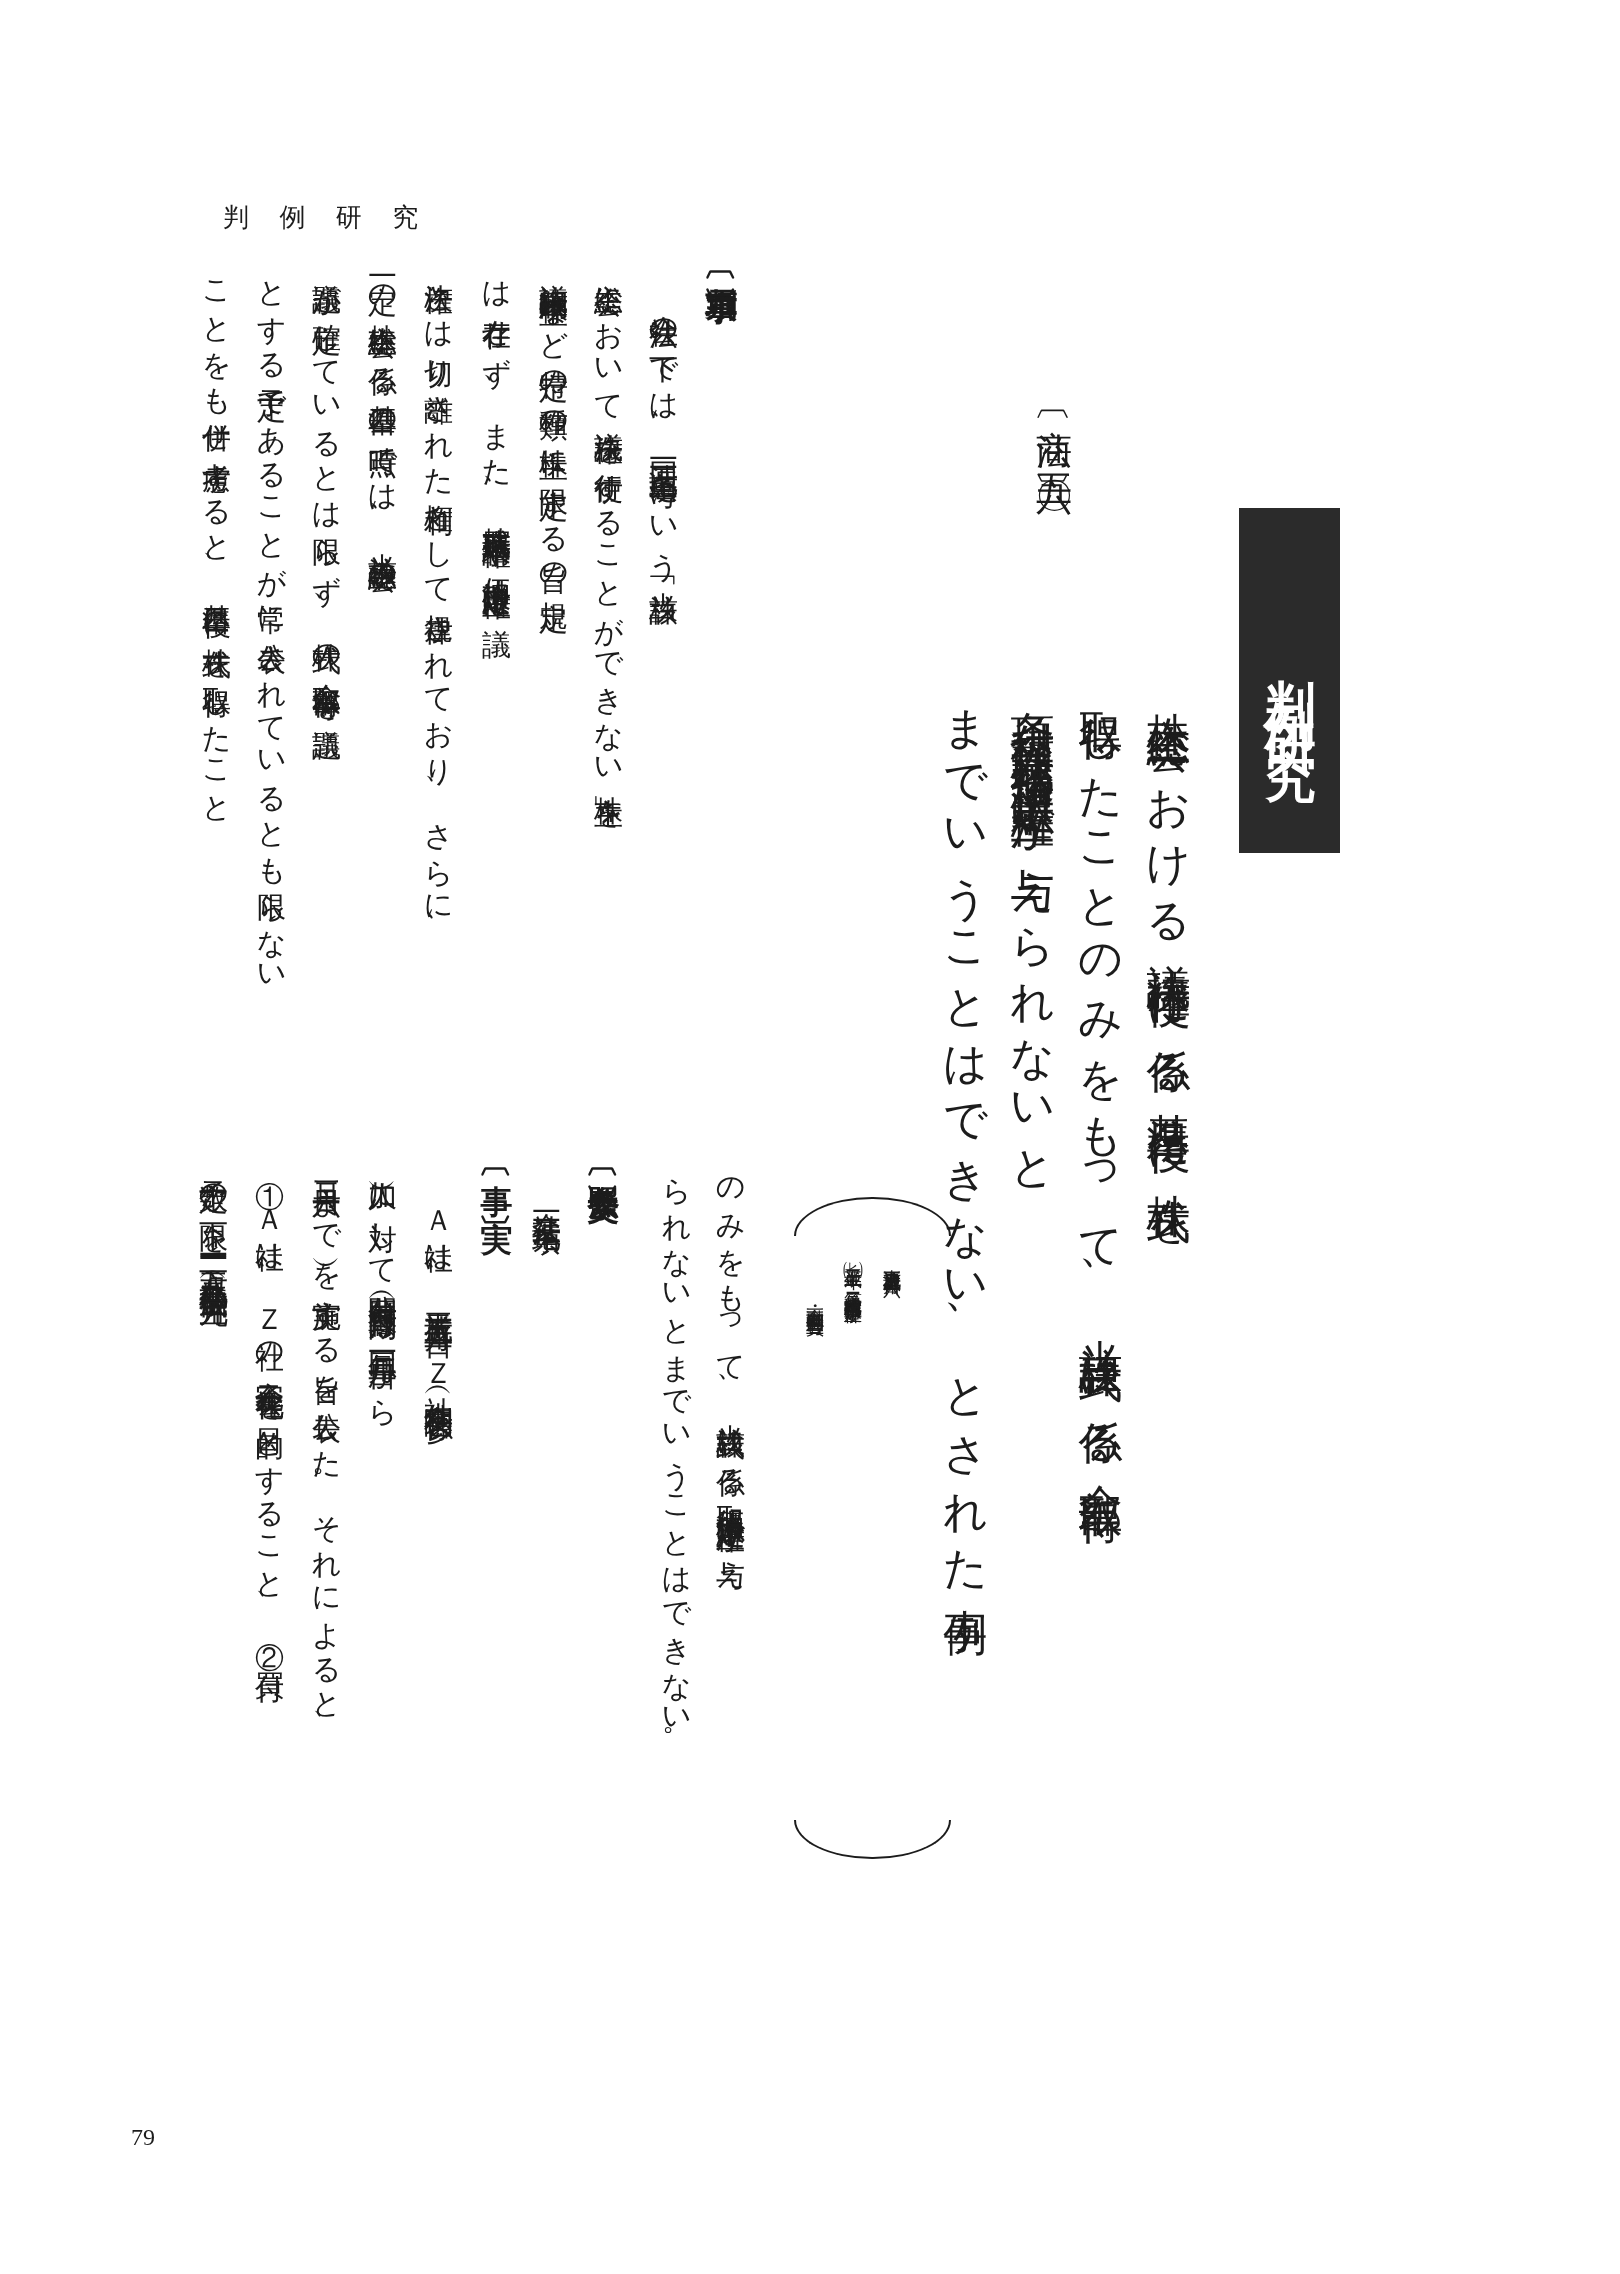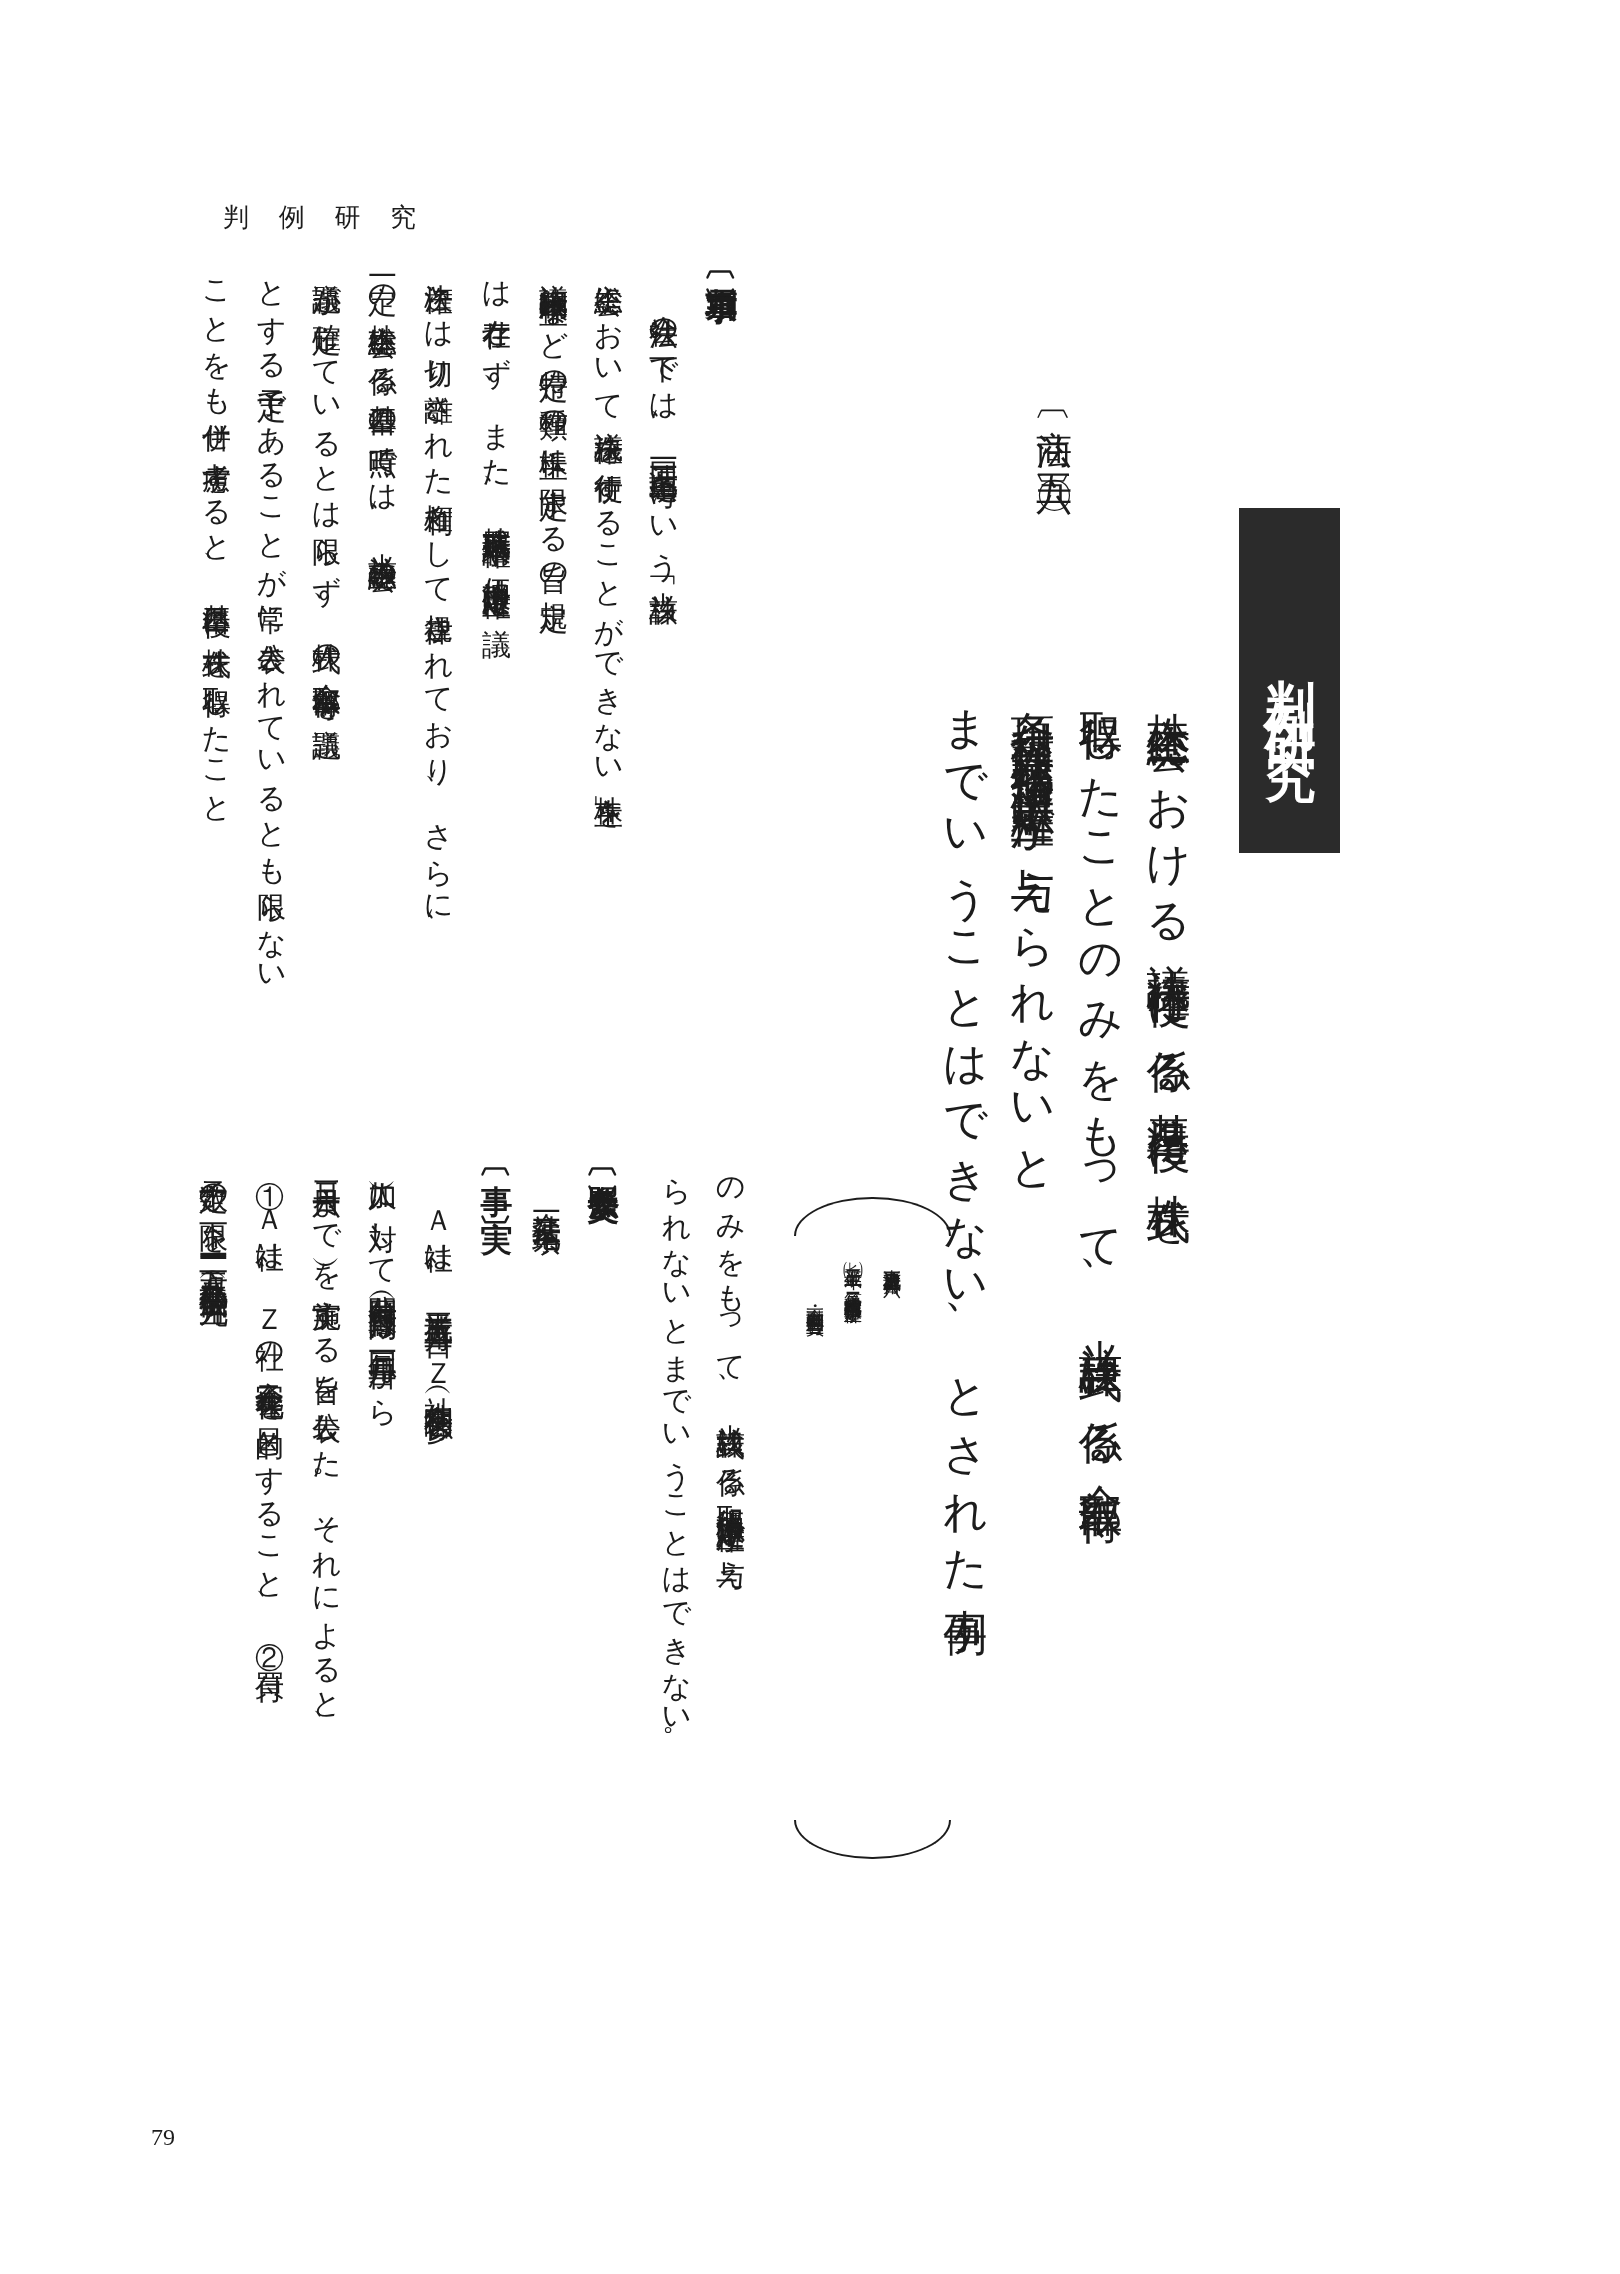--- a/index.html
+++ b/index.html
@@ -28,21 +28,21 @@
     font-size: 32px;
     letter-spacing: 1.8px;
   }
   .title-col { font-size: 44px; letter-spacing: 6.2px; }
   .cite-col  { font-size: 18px; letter-spacing: 0.9px; }
   .tcy { text-combine-upright: all; }
   .running-header {
     position: absolute;
     left: 223px; top: 200px;
     font-size: 26px; letter-spacing: 11.6px;
-    font-family: Liberation Serif, serif;
+    font-family: Liberation Sans, sans-serif;
   }
   .kanji-box {
     position: absolute;
     left: 1239px; top: 508px;
     width: 101px; height: 345px;
     background: #2b2b2b;
     display: flex; align-items: center; justify-content: center;
   }
   .kanji-box .inner {
     writing-mode: vertical-rl; text-orientation: upright;
@@ -58,21 +58,20 @@
     border: 2.7px solid #1c1c1c;
     box-sizing: border-box;
   }
   .arc-top    { top: 1197px; border-bottom: none; border-radius: 78px 78px 0 0 / 39px 39px 0 0; }
   .arc-bottom { top: 1820px; border-top: none;    border-radius: 0 0 78px 78px / 0 0 39px 39px; }
   .page-number {
     position: absolute;
     left: 131px; top: 2124px;
     font-size: 24px;
     font-family: "Liberation Serif", "DejaVu Serif", serif;
-    margin-left: 20px;
   }
 </style>
 </head>
 <body>
 
 <div class="page">
 
   <div class="running-header">判 例 研 究</div>
 
   <div class="kanji-box">

